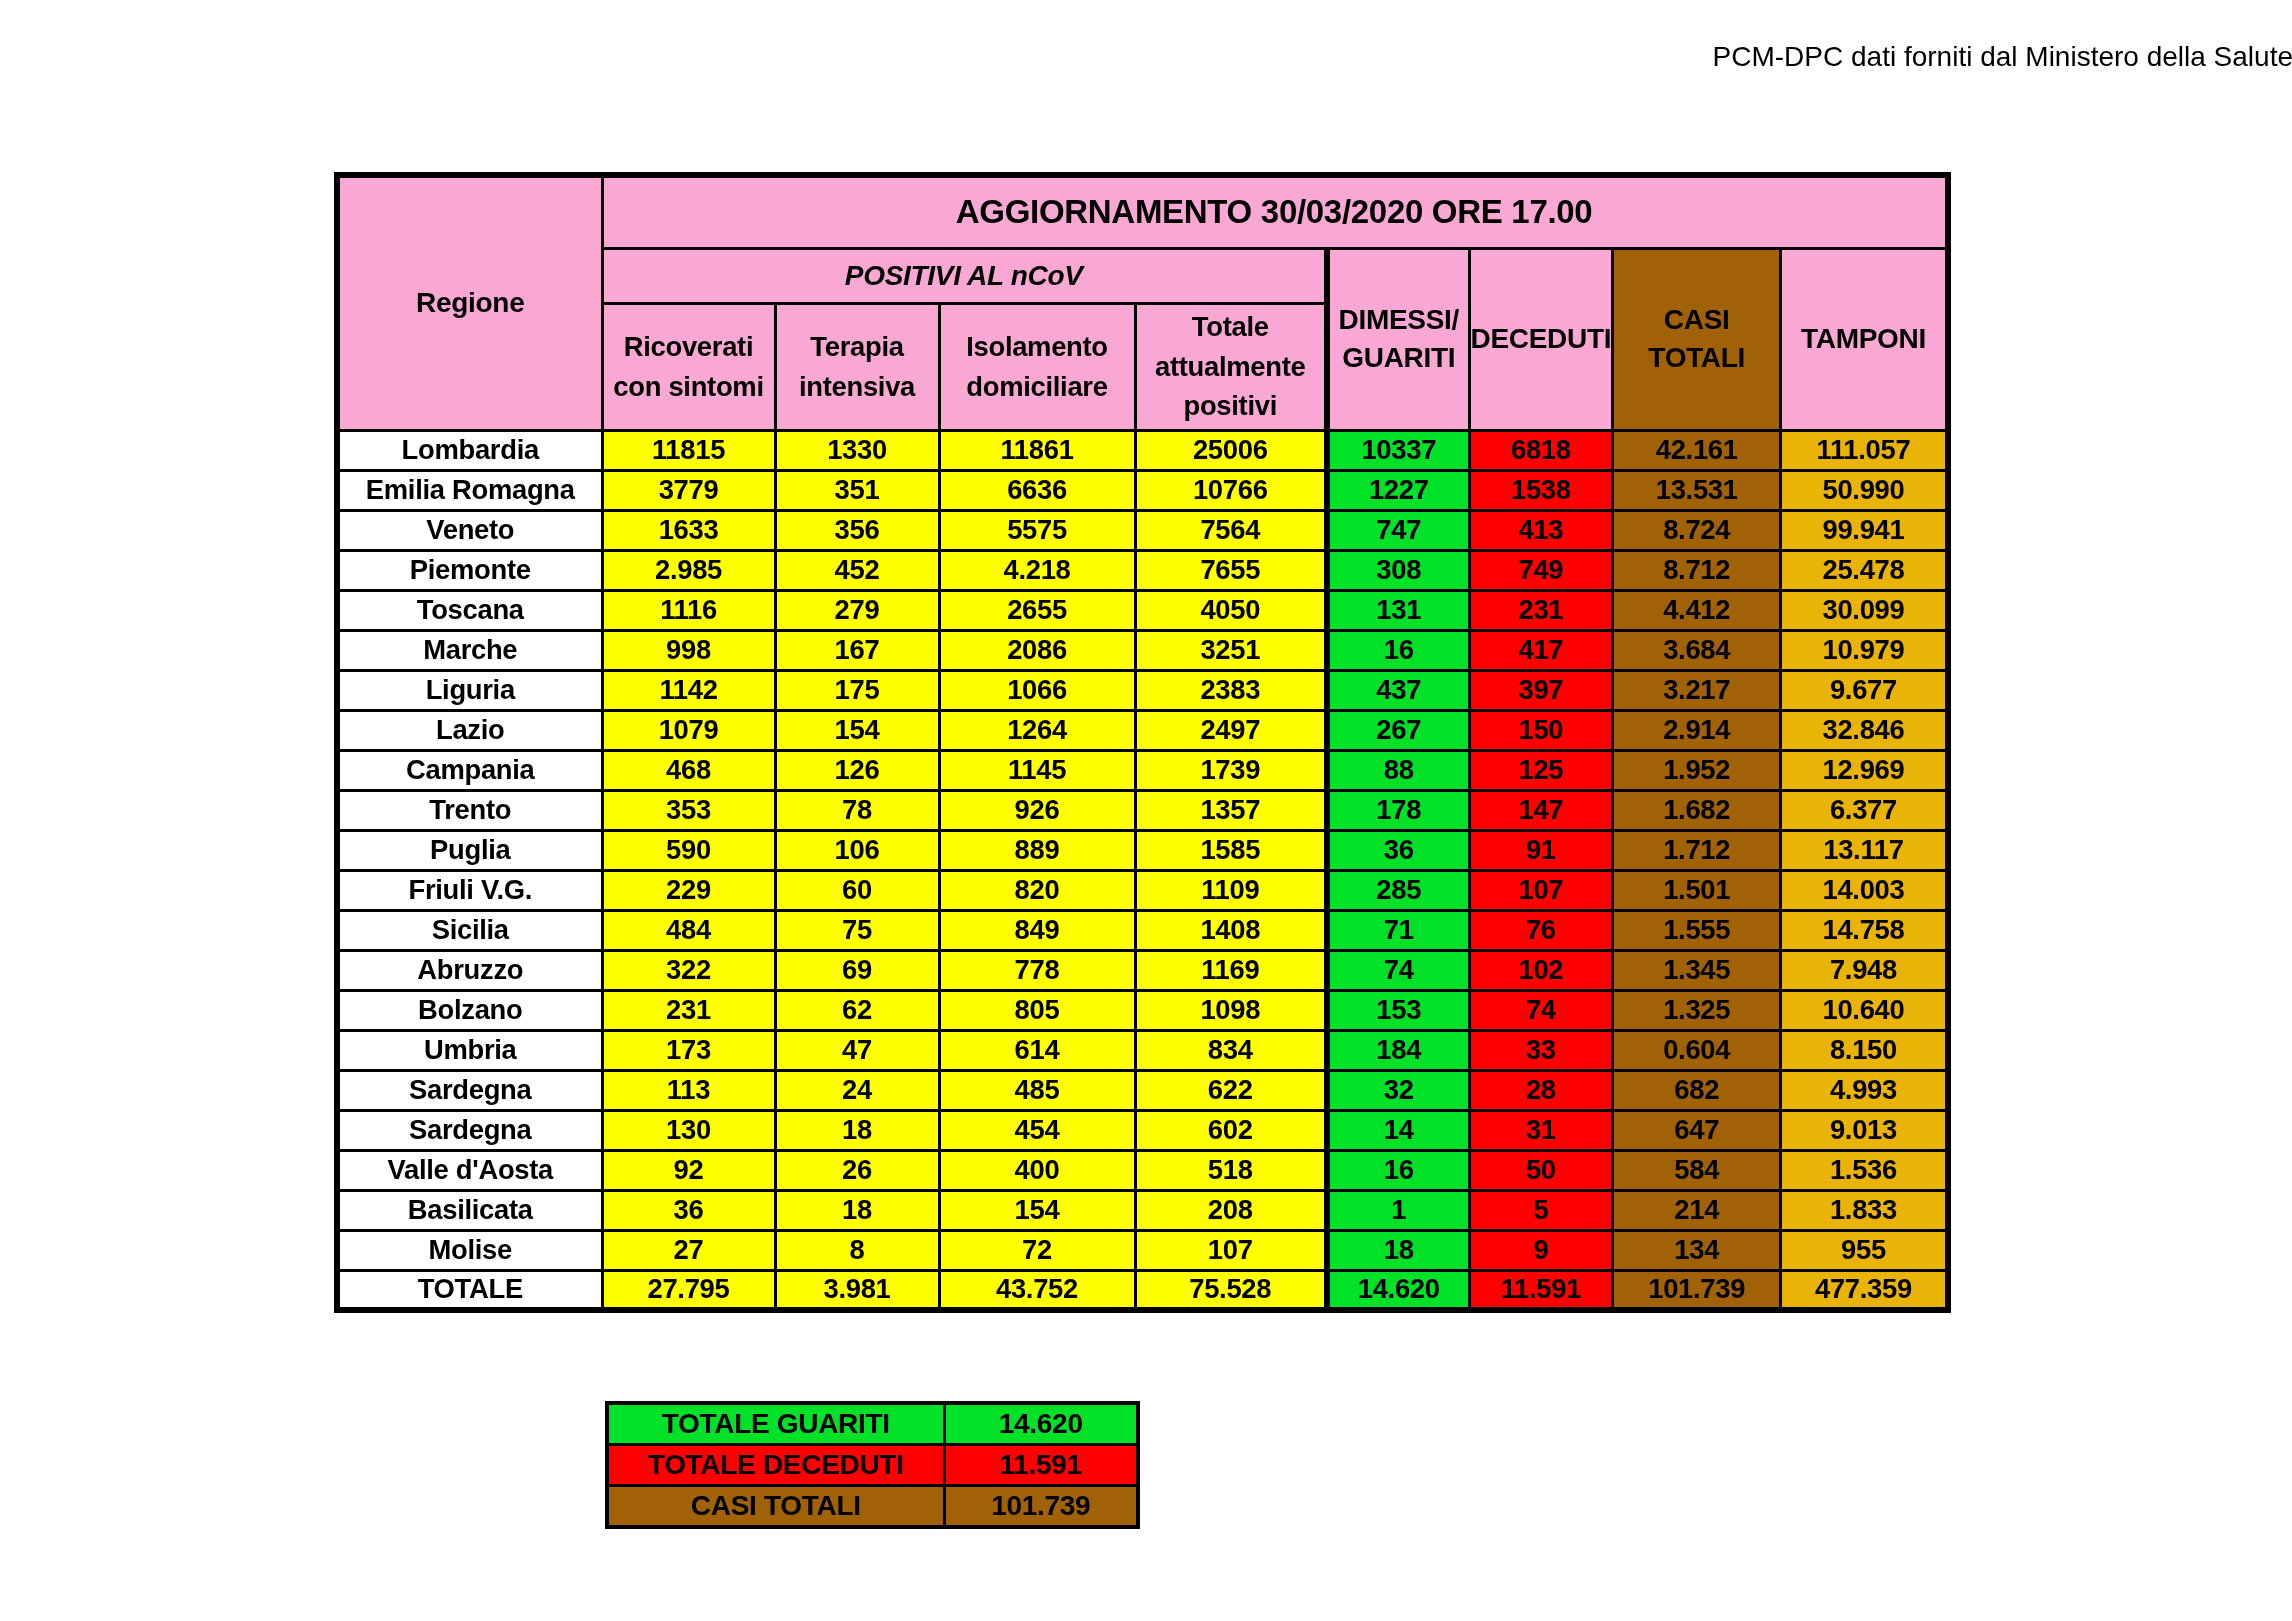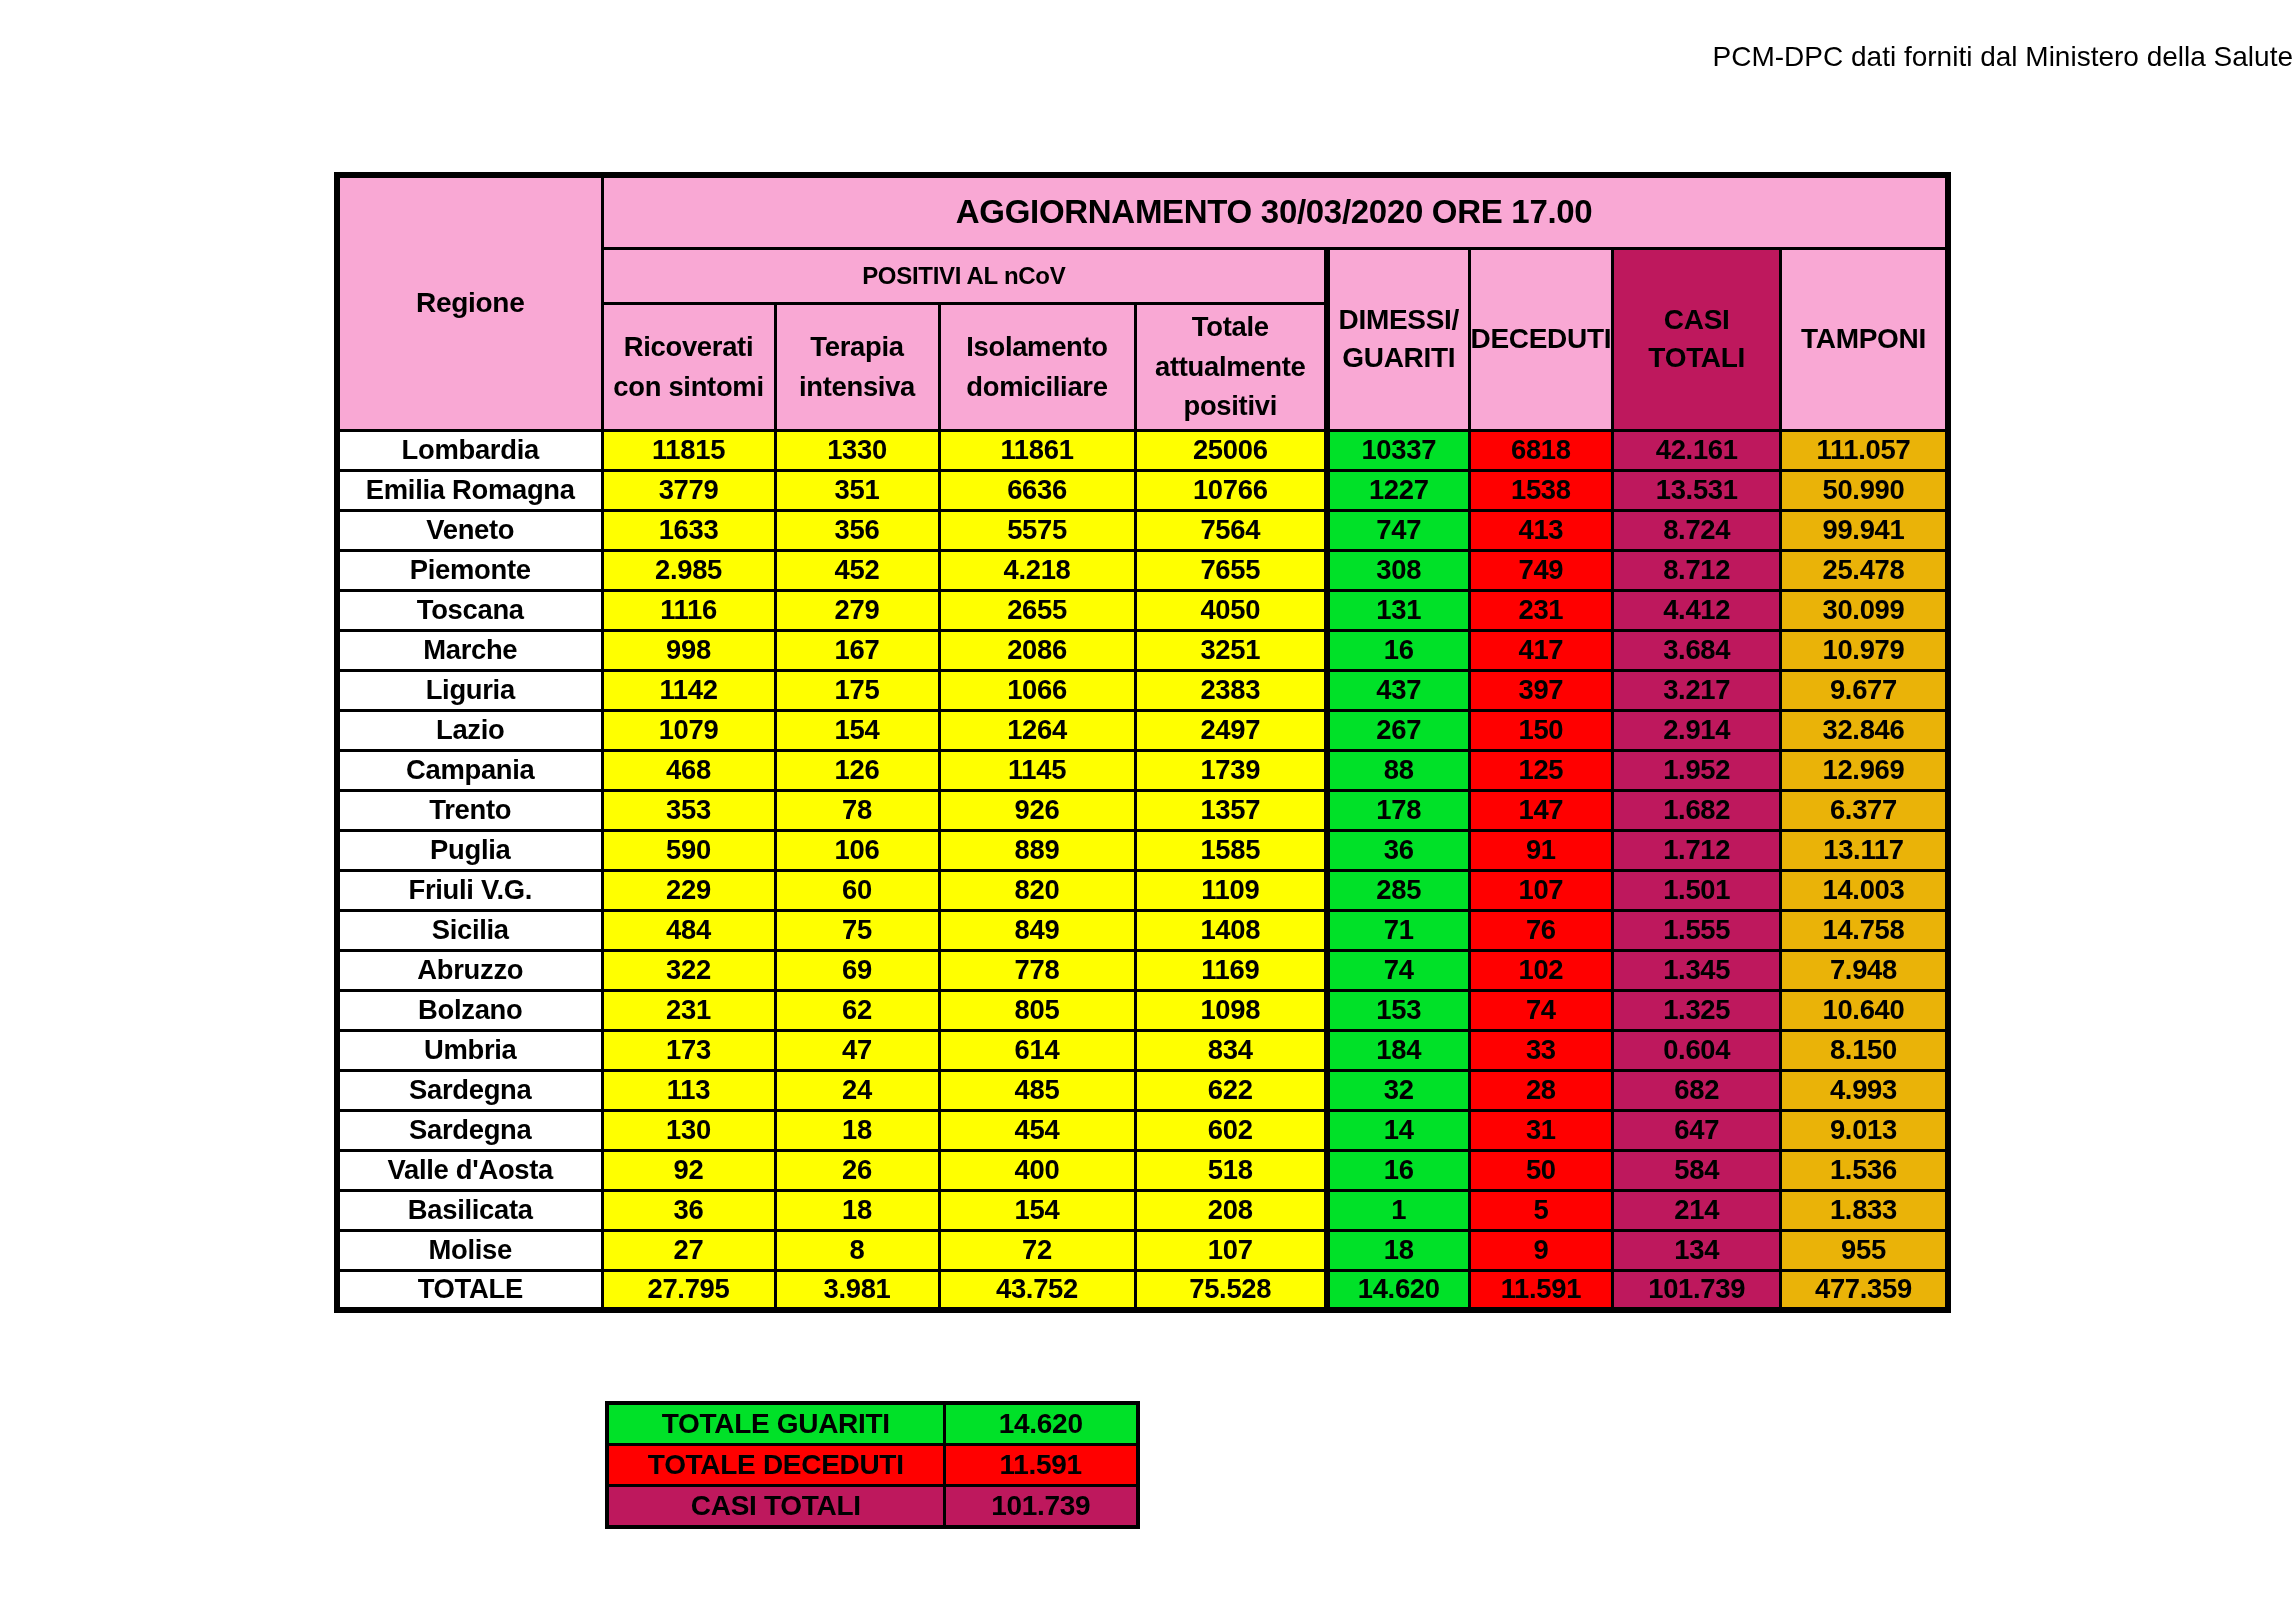--- a/index.html
+++ b/index.html
@@ -20,31 +20,31 @@
   }
   #main-table th,#main-table td{
     border:3.9px solid #000;padding:0;text-align:center;vertical-align:middle;
     font-weight:700;overflow:hidden;
   }
   tr.h1{height:73px;}
   tr.h2{height:55px;}
   tr.h3{height:127px;}
   tr.data{height:40px;}
   .banner{font-size:33px;}
-  .grp{font-size:24px;}
+  .grp{font-size:28px;font-style:italic;}
   .subh{font-size:27.4px;line-height:1.45;}
   .colh{font-size:28px;line-height:1.35;white-space:pre-line;}
   .regioneh{font-size:28px;}
   #main-table tbody th{font-size:27.4px;background:#ffffff;}
   #main-table tbody td{font-size:27.4px;}
   .g{background:#f9a8d4;}
   .yellow{background:#FFFF00;}
   .green{background:#00E128;}
   .red{background:#FF0000;}
-  .orange{background:#be185d;}
+  .orange{background:#a16207;}
   .gray{background:#eab308;}
   .bl-thick{border-left-width:6.9px !important;}
   .no-r{border-right:none;}
   .no-l{border-left:none;}
   tr.total th, tr.total td{border-top-width:6.9px;}
   
   #summary-table{
     position:absolute;left:605px;top:1401px;
     border-collapse:collapse;table-layout:fixed;
     border:4.9px solid #000;

